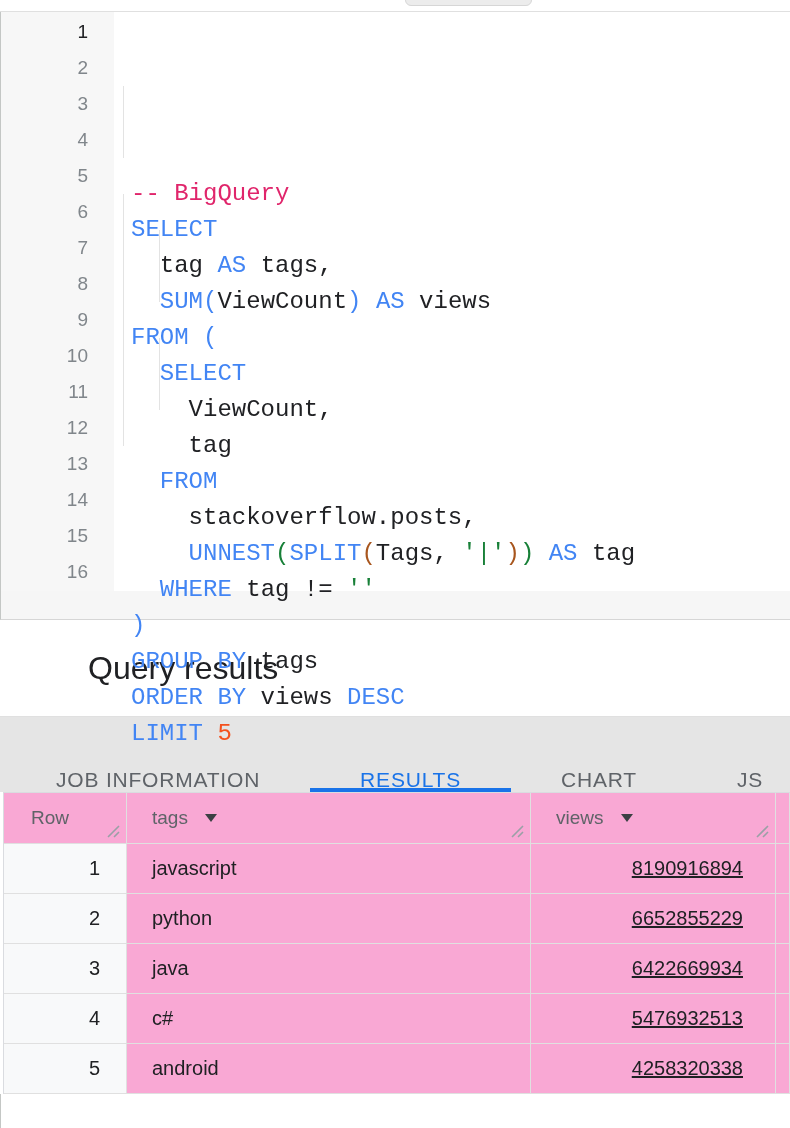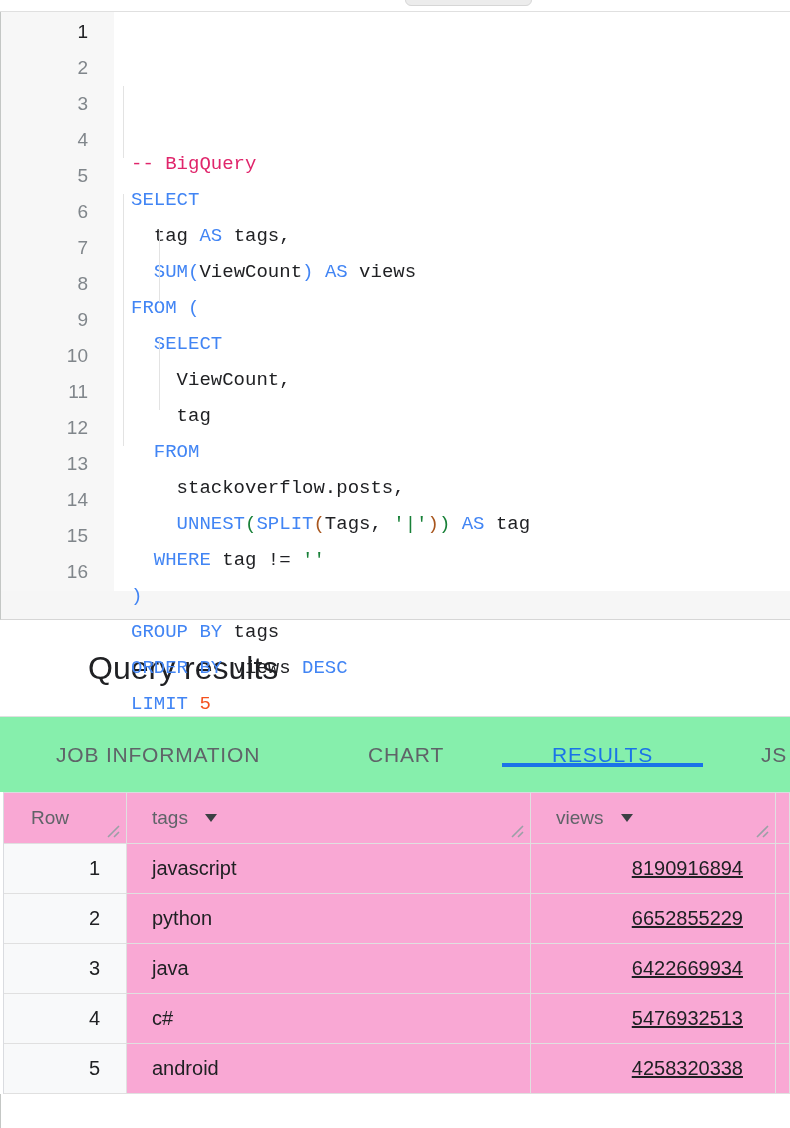--- a/index.html
+++ b/index.html
@@ -16,21 +16,21 @@
     border-radius:6px; background:#ececec; border:1px solid #d6d6d6; }
 
   
   .editor { display:flex; height:579px; border-left:1px solid #c4c7c5; background:#fff; position:relative; }
   .gutter { width:113px; background:#f7f7f7; padding-top:2px; flex:none; }
   .ln { height:36px; line-height:36px; text-align:right; padding-right:26px;
         color:#80868b; font-size:19px; }
   .ln.active { color:#202124; }
   .code { flex:1; padding:2px 0 0 17px; position:relative;
     font-family:"Liberation Mono","DejaVu Sans Mono",monospace;
-    font-size:19px; white-space:pre; }
+    font-size:24px; white-space:pre; }
   .cl { height:36px; line-height:36px; }
   .c-com { color:#e0256b; }
   .c-kw  { color:#4285f4; }
   .c-id  { color:#202124; }
   .c-str { color:#188038; }
   .c-p1  { color:#4285f4; }
   .c-p2  { color:#188038; }
   .c-p3  { color:#a8561e; }
   .c-num { color:#f4511e; }
   .guide { position:absolute; width:1px; background:#e3e3e3; }
@@ -42,21 +42,21 @@
   
   .band { height:29px; background:#f6f6f6; border-left:1px solid #c4c7c5;
           border-bottom:1px solid #d6d6d6; }
 
   
   .qr-section { height:97px; border-bottom:1px solid #e0e0e0; display:flex;
                 align-items:center; padding-left:56px; background:#fff; }
   .qr-title { font-size:32px; font-weight:400; color:#202124;margin-left:32px; }
 
   
-  .tabbar { height:75px; display:flex; align-items:center; padding-left:6px; background:#86efac;gap:8px; }
+  .tabbar { height:75px; display:flex; align-items:flex-end; padding-left:6px; background:#e5e5e5; }
   .tab { position:relative; display:flex; align-items:center; padding:0 50px;
          font-size:21px; letter-spacing:0.8px; color:#5f6368; cursor:pointer; white-space:nowrap; }
   .tab.active { color:#1a73e8; }
   .tab .underline { position:absolute; left:0; right:0; bottom:0; height:4px; background:#1a73e8; }
 
   
   .tbl { margin-left:3px; width:787px;
          border-top:1px solid #dadce0; border-left:1px solid #dadce0;
          display:grid; grid-template-columns:123px 404px 245px 1fr; }
   .tbl > div { border-right:1px solid #e0e0e0; border-bottom:1px solid #e0e0e0;
@@ -112,26 +112,26 @@
 <div class="band"></div>
 
 <div class="qr-section">
   <div class="qr-title">Query results</div>
 </div>
 
 <div class="tabbar">
     <div class="tab">
       <span>JOB INFORMATION</span>
     </div>
-    <div class="tab">
-      <span>CHART</span>
-    </div>
     <div class="tab active">
       <span>RESULTS</span>
       <div class="underline"></div>
+    </div>
+    <div class="tab">
+      <span>CHART</span>
     </div>
     <div class="tab">
       <span>JS</span>
     </div>
   </div>
 
 <div class="tbl">
     <div class="hc h-row">
       <span>Row</span>
       <div class="handle"><svg width="17" height="17" viewBox="0 0 17 17">

